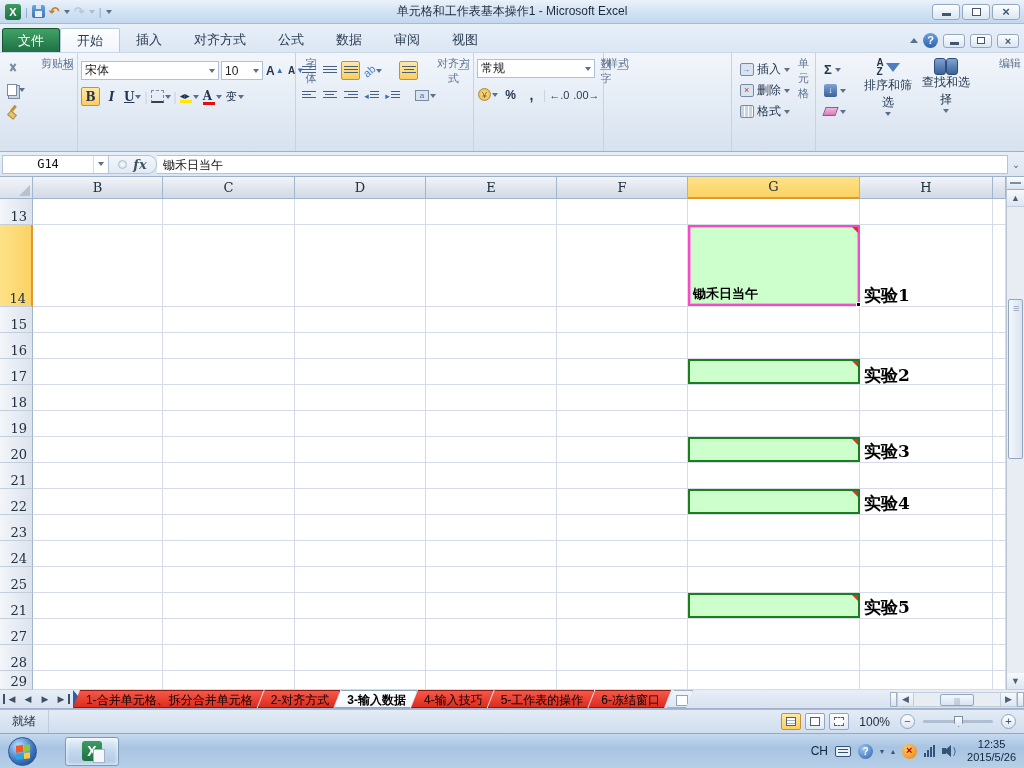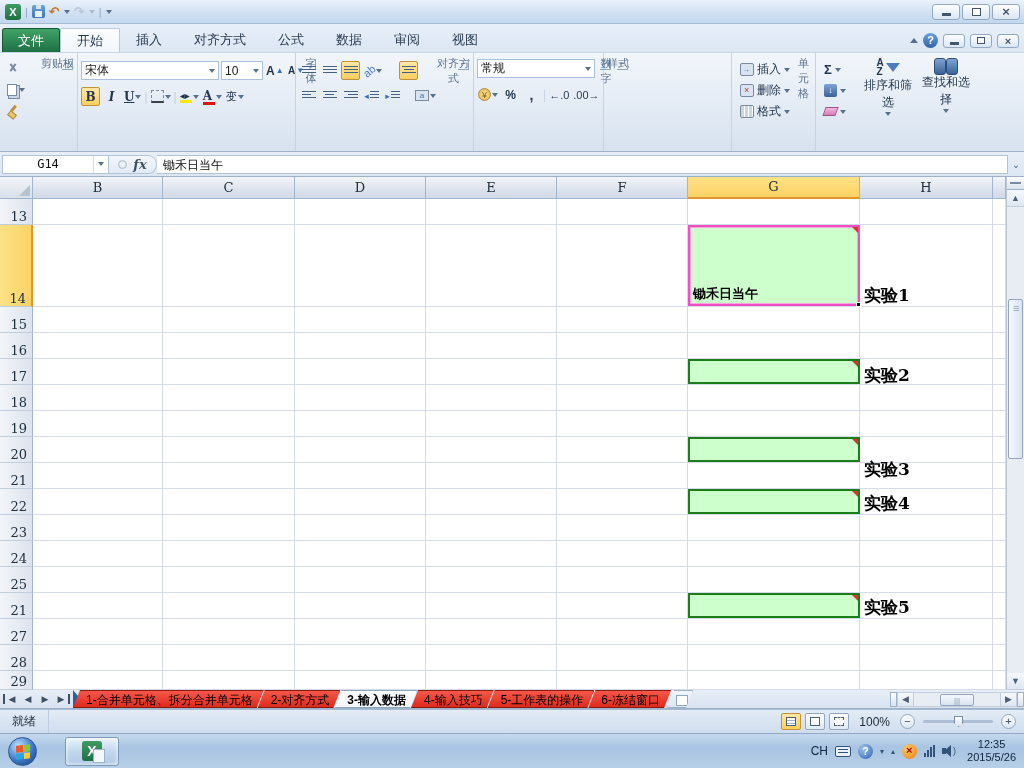--- a/index.html
+++ b/index.html
@@ -197,20 +197,21 @@
     <div class="xl-logo">X</div>
     <span class="qat-sep">|</span>
     <div class="floppy"></div>
     <span class="undo-ic">↶</span>
       <span class="dda"></span>
     <span class="redo-ic">↷</span>
       <span class="dda" style="border-top-color:#AEBDCD"></span>
     <span class="qat-sep">|</span>
     <span class="dda"></span>
   </div>
+  <div class="title-text">单元格和工作表基本操作1 - Microsoft Excel</div>
   <div class="win-btns">
     <div class="wbtn">
         <div class="ic-min"></div>
       </div>
     <div class="wbtn">
         <div class="ic-restore"></div>
       </div>
     <div class="wbtn">
         <span class="ic-close">×</span>
       </div>
@@ -482,20 +483,21 @@
         </div>
         <span>排序和筛选</span>
           <span class="dda"></span>
       </div>
       <div class="bigbtn2">
         <div class="binoc"></div>
         <span>查找和选择</span>
           <span class="dda"></span>
       </div>
     </div>
+    <div class="rg-label"><span>编辑</span></div>
   </div>
 </div>
 
 <div class="fbar">
   <div class="namebox">
     <span class="nm">G14</span>
     <span class="nb-drop">
         <span class="dda"></span>
       </span>
   </div>
@@ -716,21 +718,21 @@
           <div class="gc-text">锄禾日当午</div>
         </div>
         <div class="exp-label" style="left: 831px; top: 85px;">实验1</div>
         <div class="greencell" style="left: 655px; top: 160px; width: 172px; height: 25px; background: rgb(204, 255, 204);">
           <div class="corner-tri"></div>
         </div>
         <div class="exp-label" style="left: 831px; top: 165px;">实验2</div>
         <div class="greencell" style="left: 655px; top: 238px; width: 172px; height: 25px; background: rgb(204, 255, 204);">
           <div class="corner-tri"></div>
         </div>
-        <div class="exp-label" style="left: 831px; top: 259px;">实验3</div>
+        <div class="exp-label" style="left: 831px; top: 241px;">实验3</div>
         <div class="greencell" style="left: 655px; top: 290px; width: 172px; height: 25px; background: rgb(204, 255, 204);">
           <div class="corner-tri"></div>
         </div>
         <div class="exp-label" style="left: 831px; top: 293px;">实验4</div>
         <div class="greencell" style="left: 655px; top: 394px; width: 172px; height: 25px; background: rgb(204, 255, 204);">
           <div class="corner-tri"></div>
         </div>
         <div class="exp-label" style="left: 831px; top: 397px;">实验5</div>
       </div>
   </div>

